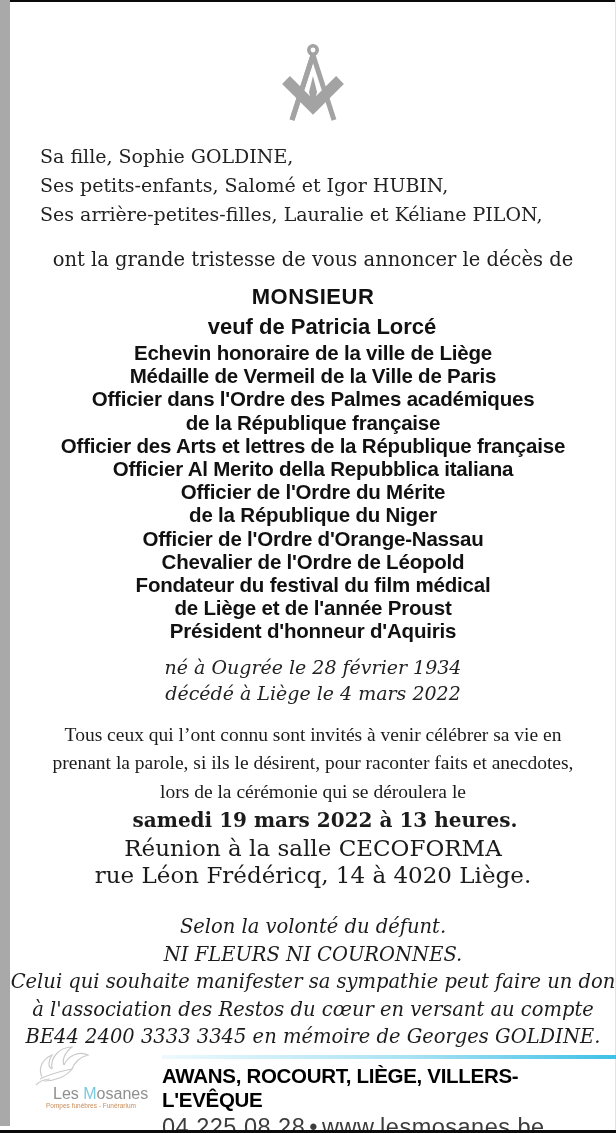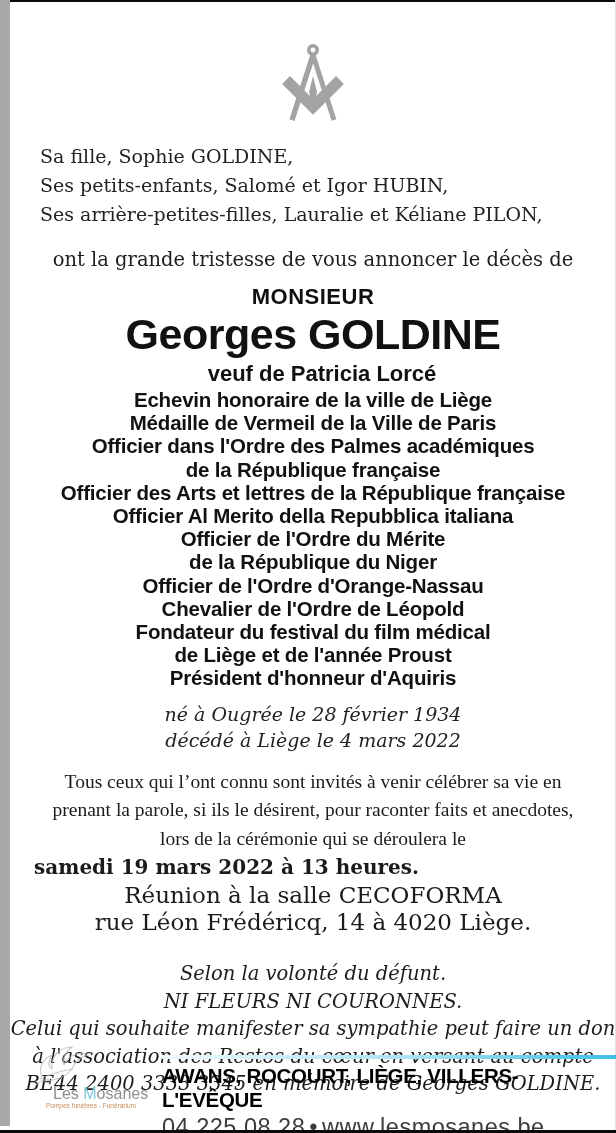--- a/index.html
+++ b/index.html
@@ -25,21 +25,21 @@
 
   .sans { font-family: "Liberation Sans", sans-serif; font-weight: 700; color: #111; }
   .honorific { margin-top: 13px; text-align: center; font-size: 22px; letter-spacing: 0.5px; }
   .name { margin-top: 1px; text-align: center; font-size: 43px; letter-spacing: -0.5px; line-height: 46px; }
   .relationship { margin-top: 4px; text-align: center; font-size: 22px; padding-left: 18px; }
   .honors { margin-top: 1px; text-align: center; font-size: 20.5px; line-height: 23.2px; letter-spacing: -0.2px; }
 
   .dates { margin-top: 11px; text-align: center; font-style: italic; font-size: 19px; line-height: 26px; color: #222; }
 
   .ceremony-paragraph { margin: 15px 26px 0 26px; text-align: center; font-size: 19.5px; line-height: 28.5px; font-family: Liberation Serif, serif; }
-  .ceremony-datetime { text-align: left; font-size: 20px; font-weight: 700; line-height: 29px; padding-left: 24px; }
+  .ceremony-datetime { text-align: center; font-size: 20px; font-weight: 700; line-height: 29px; padding-left: 24px; }
   .ceremony-location, .ceremony-address { text-align: center; font-size: 23px; line-height: 27px; }
 
   .wishes { margin-top: 24px; text-align: center; font-style: italic; font-size: 19.5px; line-height: 27.5px; color: #1c1c1c; }
 
   .footer { position: absolute; left: 10px; bottom: 8px; width: 606px; height: 72px; display: flex; align-items: flex-start; }
   .logo { width: 152px; padding-left: 24px; position: relative; height: 70px; }
   .logo-bird { position: absolute; left: 18px; top: -12px; opacity: 0.75; }
   .logo-text { position: absolute; left: 43px; top: 32px; font-family: "Liberation Sans", sans-serif;
                font-size: 16px; color: #8f8f8f; white-space: nowrap; }
   .logo-text .m-accent { color: #7cc9dc; }
@@ -80,21 +80,20 @@
 
     <div class="family">
       <div>Sa fille, Sophie GOLDINE,</div>
       <div>Ses petits-enfants, Salomé et Igor HUBIN,</div>
       <div>Ses arrière-petites-filles, Lauralie et Kéliane PILON,</div>
     </div>
 
     <div class="announcement">ont la grande tristesse de vous annoncer le décès de</div>
 
     <div class="honorific sans">MONSIEUR</div>
-    <h1 class="name sans">Georges GOLDINE</h1>
     <div class="relationship sans">veuf de Patricia Lorcé</div>
 
     <div class="honors sans">
       <div>Echevin honoraire de la ville de Liège</div>
       <div>Médaille de Vermeil de la Ville de Paris</div>
       <div>Officier dans l'Ordre des Palmes académiques</div>
       <div>de la République française</div>
       <div>Officier des Arts et lettres de la République française</div>
       <div>Officier Al Merito della Repubblica italiana</div>
       <div>Officier de l'Ordre du Mérite</div>

